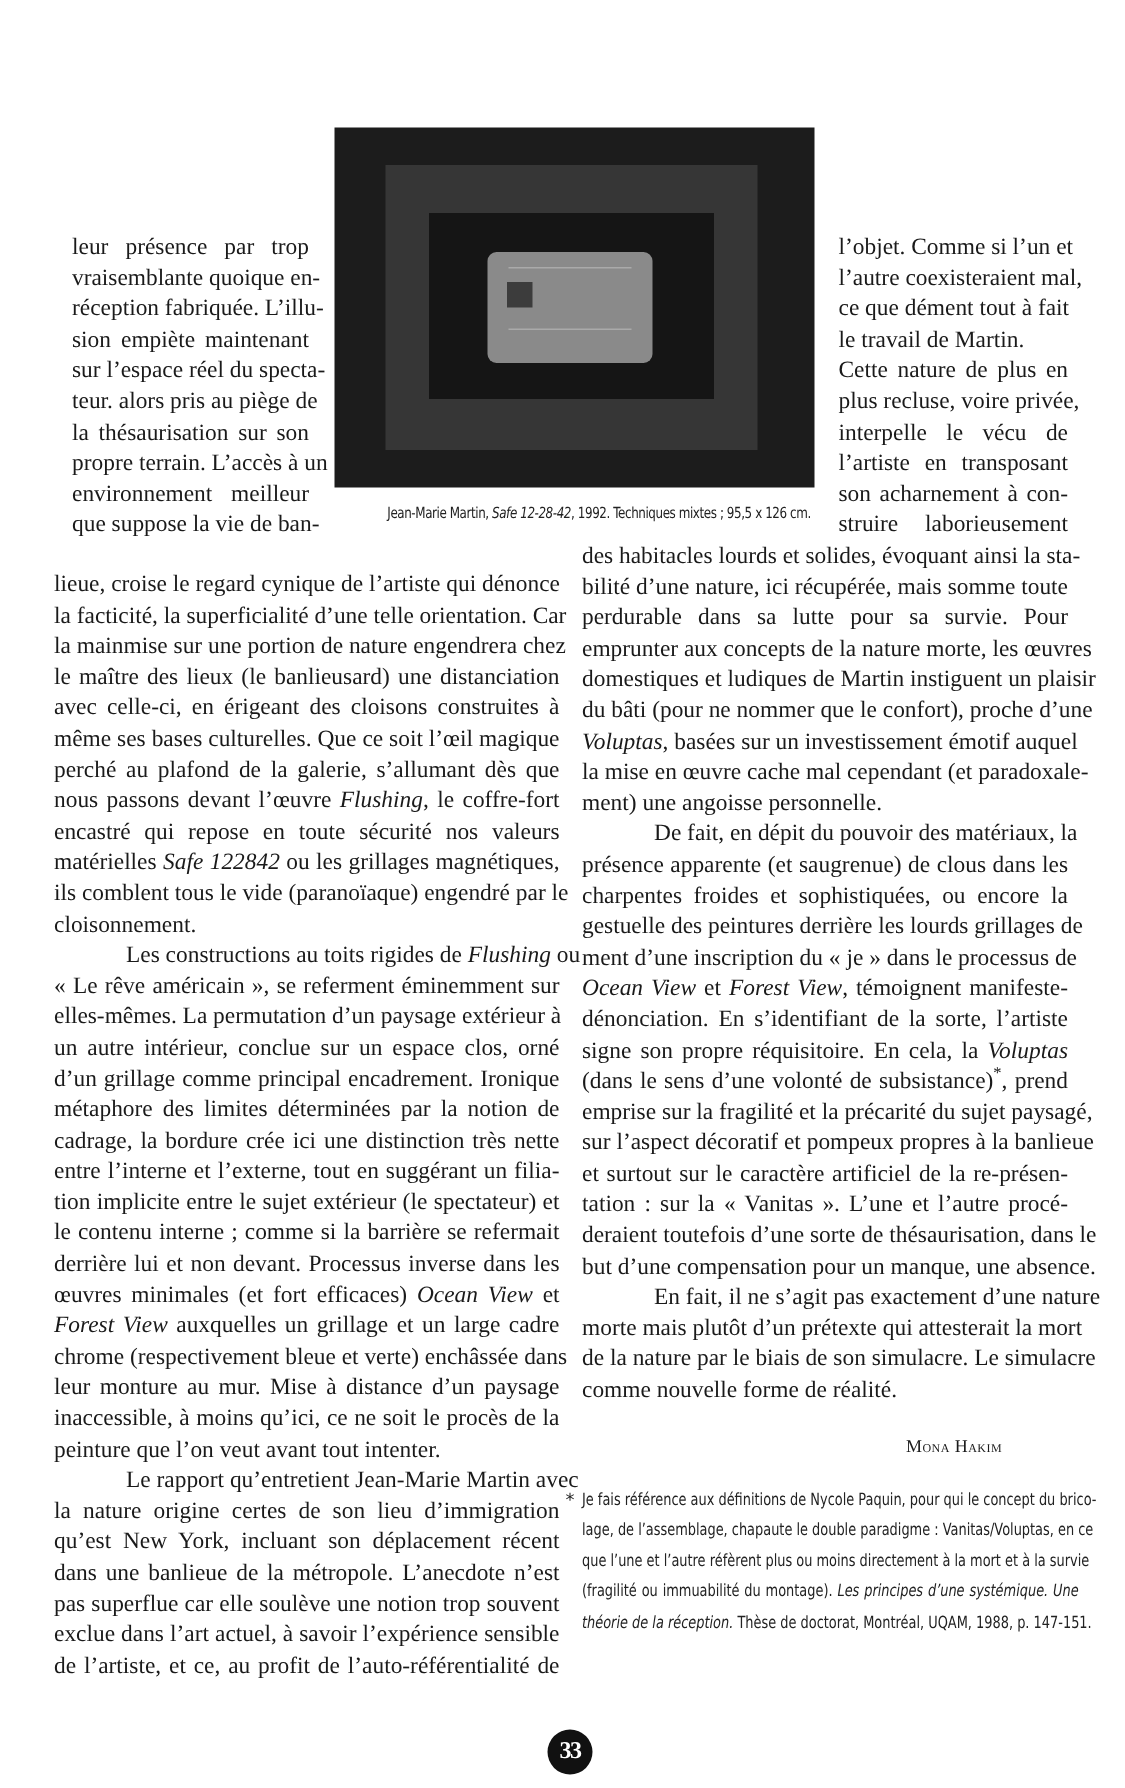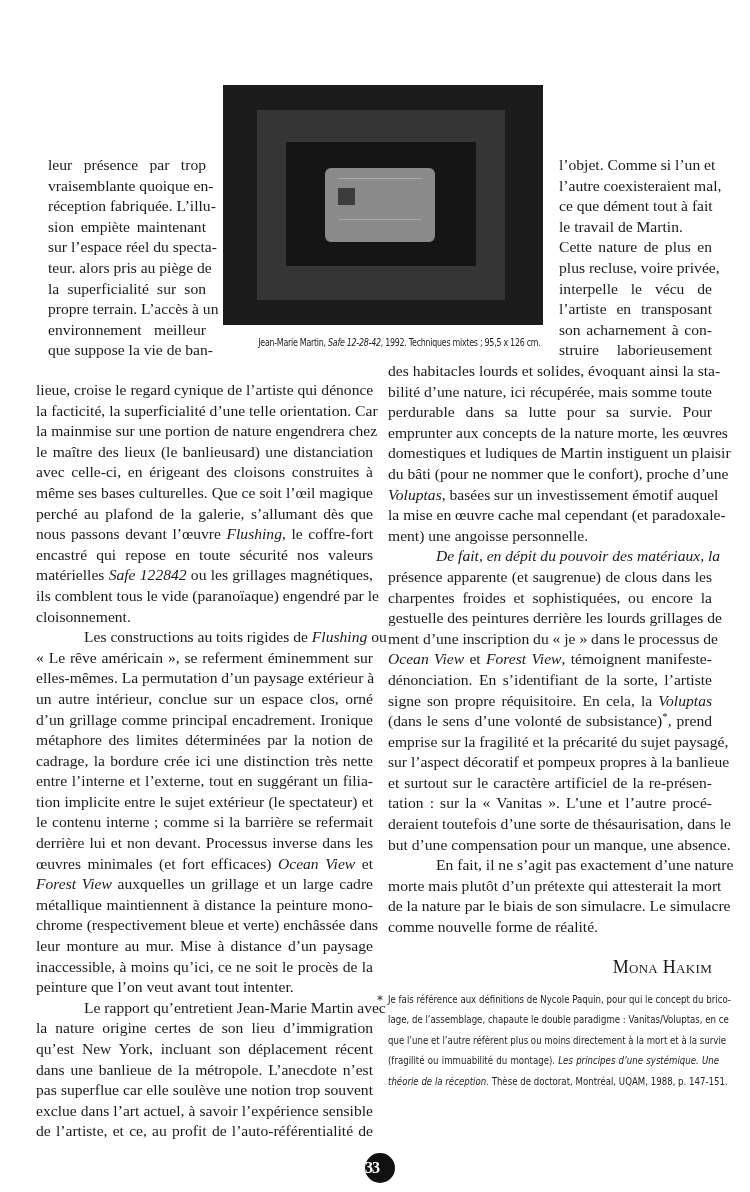--- a/index.html
+++ b/index.html
@@ -14,27 +14,27 @@
   
   .photo { position:absolute; left:223px; top:85px; width:320px; height:240px; background:#1c1c1c; overflow:hidden; }
   .r1 { position:absolute; left:34px; top:25px; width:248px; height:190px; background:#363636; }
   .r2 { position:absolute; left:63px; top:57px; width:190px; height:124px; background:#151515; }
   .r3 { position:absolute; left:102px; top:83px; width:110px; height:74px; background:#8a8a8a; border-radius:6px; }
   .r3 .lineA { position:absolute; left:14px; top:10px; width:82px; height:1px; background:#aaa; }
   .r3 .lineB { position:absolute; left:14px; top:51px; width:82px; height:1px; background:#aaa; }
   .r3 .sq { position:absolute; left:13px; top:20px; width:17px; height:17px; background:#3c3c3c; }
   .caption { position:absolute; left:223px; top:337px; width:320px; text-align:center; font-size:10.2px; letter-spacing:-0.35px; transform:scaleX(0.78); transform-origin:center; white-space:nowrap; color:#222; }
 
-  .author { position:absolute; left:560px; top:957px; width:152px; text-align:right; font-family:"Liberation Serif", "DejaVu Serif", serif; font-size:18px; font-variant:small-caps; letter-spacing:0.3px; }
+  .author { position:absolute; left:560px; top:957px; width:152px; text-align:center; font-family:"Liberation Serif", "DejaVu Serif", serif; font-size:12px; font-variant:small-caps; letter-spacing:0.3px; }
   .footnote { position:absolute; left:388px; top:990px; width:330px; font-size:11.2px; line-height:20.4px; color:#222; }
   .footnote .fl { display:block; white-space:nowrap; transform:scaleX(0.77); transform-origin:left; width:430px; text-align:justify; text-align-last:justify; height:20.4px; }
   .footnote .fl.last { text-align-last:left; }
   .star { position:absolute; left:-11px; top:0; font-size:12px; }
 
-  .pagenum { position:absolute; left:365px; top:1153px; width:30px; height:30px; border-radius:50%; background:#111; color:#fff; font-family:"Liberation Serif", serif; font-weight:bold; font-size:16px; line-height:30px; letter-spacing:-1px; }
+  .pagenum { position:absolute; left:365px; top:1153px; width:30px; height:30px; border-radius:50%; background:#111; color:#fff; font-family:"Liberation Serif", serif; font-weight:bold; font-size:16px; text-align:center; line-height:30px; letter-spacing:-1px; }
 </style>
 </head>
 <body>
 
 <div class="photo">
   <div class="r1"></div>
   <div class="r2"></div>
   <div class="r3">
     <div class="lineA"></div>
       <div class="lineB"></div>
@@ -43,21 +43,21 @@
 </div>
 <div class="caption sans"><span>Jean-Marie Martin, </span><i>Safe 12-28-42</i><span>, 1992.  Techniques mixtes  ; 95,5  x 126 cm.</span></div>
 
 <div class="blk serif" id="ln" style="left:48px; top:155px; width:158px;">
     <span class="ln">leur présence par trop</span>
     <span class="ln">vraisemblante quoique en-</span>
     <span class="ln">réception fabriquée. L’illu-</span>
     <span class="ln">sion empiète maintenant</span>
     <span class="ln">sur l’espace réel du specta-</span>
     <span class="ln">teur. alors pris au piège de</span>
-    <span class="ln">la superficialité sur son</span>
+    <span class="ln">la thésaurisation sur son</span>
     <span class="ln">propre terrain. L’accès à un</span>
     <span class="ln">environnement meilleur</span>
     <span class="ln">que suppose la vie de ban-</span>
   </div>
 <div class="blk serif" id="rn" style="left:559px; top:155px; width:153px;">
     <span class="ln">l’objet. Comme si l’un et</span>
     <span class="ln">l’autre coexisteraient mal,</span>
     <span class="ln">ce que dément tout à fait</span>
     <span class="ln last">le travail de Martin.</span>
     <span class="ln">Cette nature de plus en</span>
@@ -87,21 +87,20 @@
     <span class="ln">un autre intérieur, conclue sur un espace clos, orné</span>
     <span class="ln">d’un grillage comme principal encadrement. Ironique</span>
     <span class="ln">métaphore des limites déterminées par la notion de</span>
     <span class="ln">cadrage, la bordure crée ici une distinction très nette</span>
     <span class="ln">entre l’interne et l’externe, tout en suggérant un filia-</span>
     <span class="ln">tion implicite entre le sujet extérieur (le spectateur) et</span>
     <span class="ln">le contenu interne ; comme si la barrière se refermait</span>
     <span class="ln">derrière lui et non devant. Processus inverse dans les</span>
     <span class="ln">œuvres minimales (et fort efficaces) <i>Ocean View</i> et</span>
     <span class="ln"><i>Forest View</i> auxquelles un grillage et un large cadre</span>
-    <span class="ln">métallique maintiennent à distance la peinture mono-</span>
     <span class="ln">chrome (respectivement bleue et verte) enchâssée dans</span>
     <span class="ln">leur monture au mur. Mise à distance d’un paysage</span>
     <span class="ln">inaccessible, à moins qu’ici, ce ne soit le procès de la</span>
     <span class="ln last">peinture que l’on veut avant tout intenter.</span>
     <span class="ln" style="padding-left: 48px;">Le rapport qu’entretient Jean-Marie Martin avec</span>
     <span class="ln">la nature origine certes de son lieu d’immigration</span>
     <span class="ln">qu’est New York, incluant son déplacement récent</span>
     <span class="ln">dans une banlieue de la métropole. L’anecdote n’est</span>
     <span class="ln">pas superflue car elle soulève une notion trop souvent</span>
     <span class="ln">exclue dans l’art actuel, à savoir l’expérience sensible</span>
@@ -110,21 +109,21 @@
 <div class="blk serif" id="rc" style="left:388px; top:361px; width:324px;">
     <span class="ln">des habitacles lourds et solides, évoquant ainsi la sta-</span>
     <span class="ln">bilité d’une nature, ici récupérée, mais somme toute</span>
     <span class="ln">perdurable dans sa lutte pour sa survie. Pour</span>
     <span class="ln">emprunter aux concepts de la nature morte, les œuvres</span>
     <span class="ln">domestiques et ludiques de Martin instiguent un plaisir</span>
     <span class="ln">du bâti (pour ne nommer que le confort), proche d’une</span>
     <span class="ln"><i>Voluptas</i>, basées sur un investissement émotif auquel</span>
     <span class="ln">la mise en œuvre cache mal cependant (et paradoxale-</span>
     <span class="ln last">ment) une angoisse personnelle.</span>
-    <span class="ln" style="padding-left: 48px; font-style: italic;">De fait, en dépit du pouvoir des matériaux, la</span>
+    <span class="ln" style="padding-left: 48px;">De fait, en dépit du pouvoir des matériaux, la</span>
     <span class="ln">présence apparente (et saugrenue) de clous dans les</span>
     <span class="ln">charpentes froides et sophistiquées, ou encore la</span>
     <span class="ln">gestuelle des peintures derrière les lourds grillages de</span>
     <span class="ln">ment d’une inscription du « je » dans le processus de</span>
     <span class="ln"><i>Ocean View</i> et <i>Forest View</i>, témoignent manifeste-</span>
     <span class="ln">dénonciation. En s’identifiant de la sorte, l’artiste</span>
     <span class="ln">signe son propre réquisitoire. En cela, la <i>Voluptas</i></span>
     <span class="ln">(dans le sens d’une volonté de subsistance)<sup style="font-size: 11px; line-height: 0;">*</sup>, prend</span>
     <span class="ln">emprise sur la fragilité et la précarité du sujet paysagé,</span>
     <span class="ln">sur l’aspect décoratif et pompeux propres à la banlieue</span>

